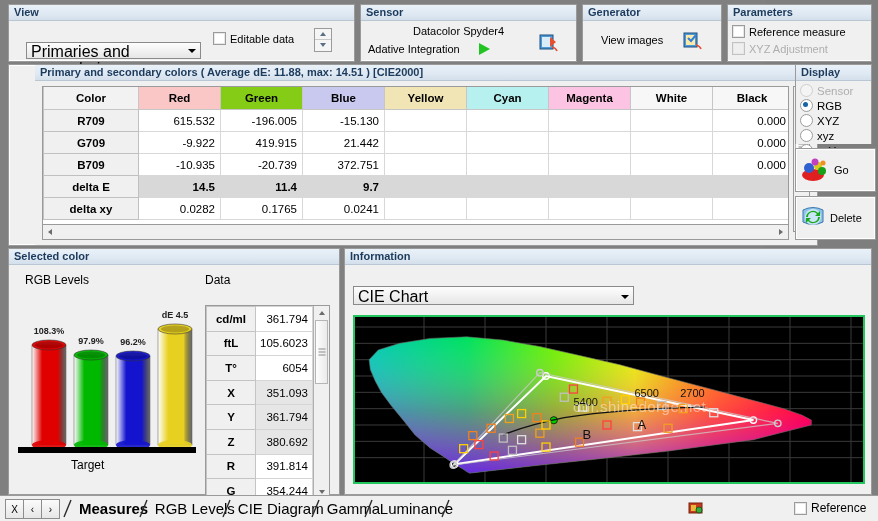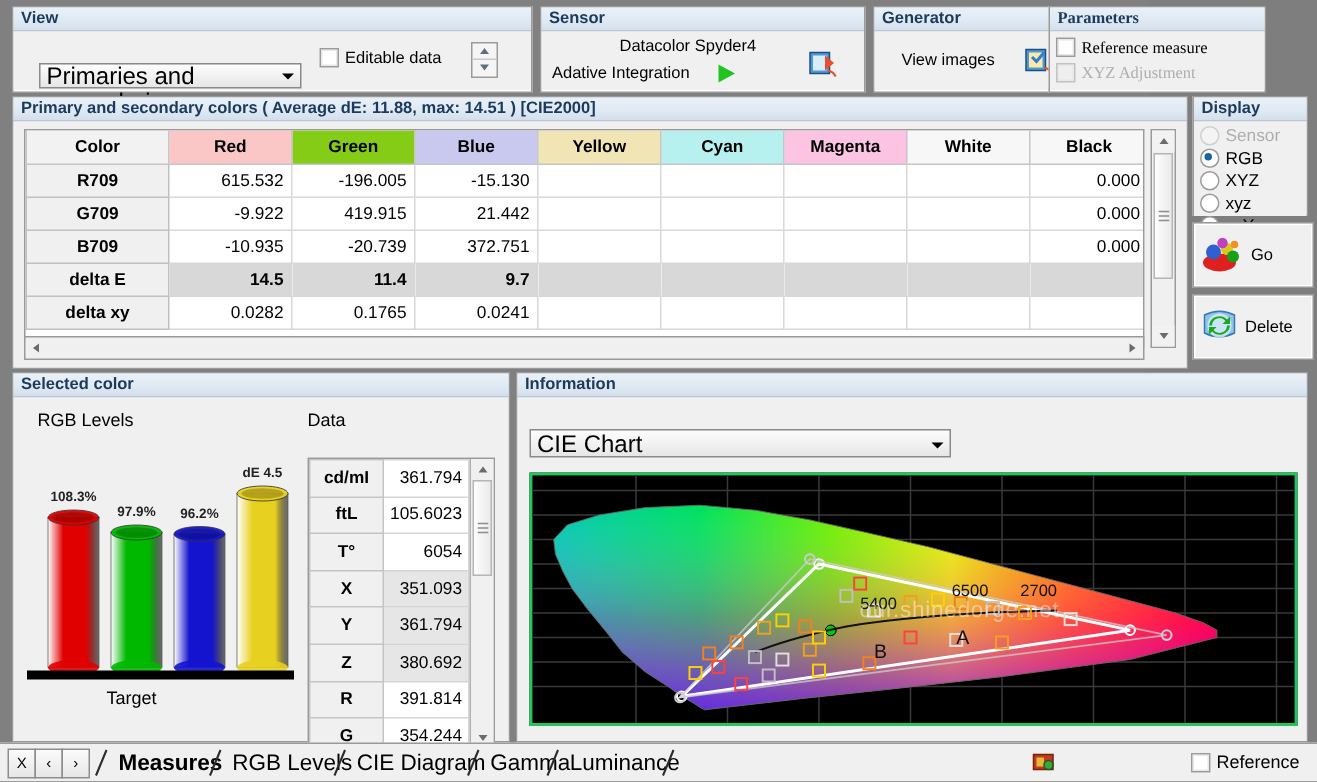--- a/index.html
+++ b/index.html
@@ -19,21 +19,21 @@
      height:15px;line-height:15px;padding:0 5px;font-weight:bold;font-size:11px;
      color:#1b3a5c;
      background:linear-gradient(to bottom,#e9f1f8 0%,#dfe9f3 60%,#d3dfeb 100%);
      border-bottom:1px solid #b9c6d3;}
   .group>.gbody{position:relative;background:#f0f0f0;}
 
   
   #view-group{left:8px;top:4px;width:345px;height:56px;}
   #sensor-group{left:360px;top:4px;width:215px;height:56px;}
   #generator-group{left:582px;top:4px;width:138px;height:56px;}
-  #params-group{left:699px;top:4px;width:143px;height:56px;font-family:Liberation Serif, serif;}
+  #params-group{left:727px;top:4px;width:143px;height:56px;}
 
   .combo{
     position:absolute;background:#f3f3f3;border:1px solid #8a8a8a;
     height:17px;line-height:17px;font-size:16px;padding-left:4px;
     box-sizing:border-box;color:#000;
     background:linear-gradient(to bottom,#fdfdfd 0%,#f2f2f2 50%,#e6e6e6 100%);
     margin-top:12px;
   }
   .combo .arrowbox{
     position:absolute;right:1px;top:1px;width:15px;height:13px;
@@ -51,21 +51,21 @@
   .spinner div{height:10px;display:flex;align-items:center;justify-content:center;}
   .spinner div:first-child{border-bottom:1px solid #c8c8c8;}
   .sp-up{width:0;height:0;border-left:3px solid transparent;border-right:3px solid transparent;border-bottom:4px solid #5a6f86;}
   .sp-dn{width:0;height:0;border-left:3px solid transparent;border-right:3px solid transparent;border-top:4px solid #5a6f86;}
 
   .txt{position:absolute;font-size:11px;}
 
   .iconbtn{position:absolute;width:20px;height:18px;}
 
   
-  #table-group{left:8px;top:64px;width:782px;height:180px;}
+  #table-group{left:8px;top:64px;width:782px;height:180px;padding-left:26px;}
   .tablewrap{position:absolute;left:7px;top:5px;width:745px;height:144px;
      border:1px solid #9a9a9a;background:#fff;overflow:hidden;}
   table.grid{border-collapse:collapse;table-layout:fixed;width:742px;font-size:11px;}
   table.grid th{
      height:20px;font-weight:bold;font-size:11.5px;text-align:center;
      border:1px solid #c6c6c6;border-top:none;
   }
   table.grid td{
      height:21px;border:1px solid #d8d8d8;padding:0 5px;background:#fff;
      text-align:right;font-size:11.5px;white-space:nowrap;overflow:hidden;

